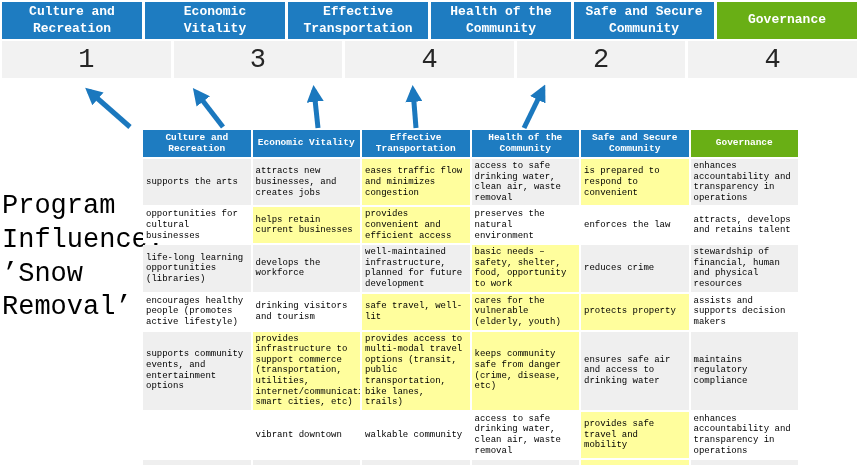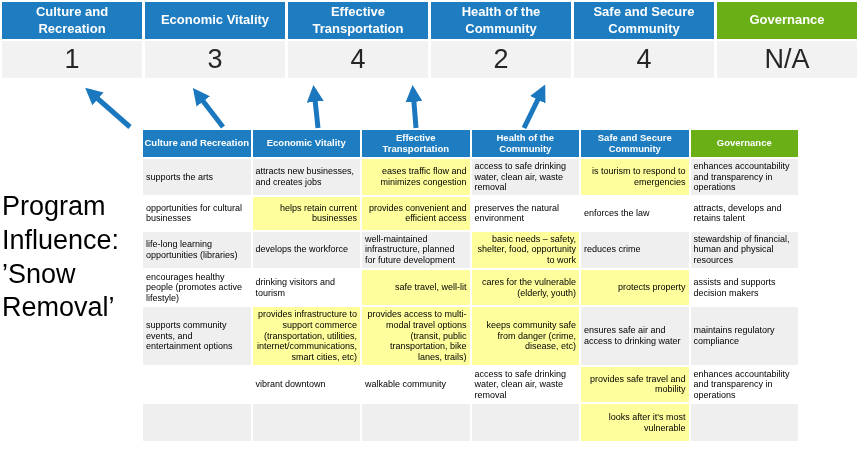--- a/index.html
+++ b/index.html
@@ -2,21 +2,21 @@
 <html style="--blue: #1E7CC1; --green: #69AF15; --yellow: #FFFE9D; --stripe: #EFEFEF; --band: #F2F2F2; --arrow: #1B78BE;"><head>
 <meta charset="utf-8">
 <style>
   html, body { margin: 0; padding: 0; background: #fff; }
   .stage {
     position: relative;
     width: 859px;
     height: 465px;
     background: #ffffff;
     overflow: hidden;
-    font-family: Liberation Sans, sans-serif;
+    font-family: Liberation Mono, monospace;
   }
 
   
   .summary-band {
     position: absolute;
     left: 2px; top: 2px;
     width: 855px; height: 37px;
     display: flex; gap: 3px;
   }
   .sum-box {
@@ -93,21 +93,21 @@
     font-size: 9px;
     line-height: 1.18;
     color: #000000;
     padding: 2px 3px;
     vertical-align: middle;
     text-align: left;
     overflow: hidden;
   }
   table.matrix tbody tr:nth-child(odd)  td { background: var(--stripe, #EFEFEF); }
   table.matrix tbody tr:nth-child(even) td { background: #ffffff; }
-  table.matrix td.hl { background: var(--yellow, #FFFE9D) !important; text-align: right; }
+  table.matrix td.hl { background: var(--yellow, #FFFE9D) !important; }
 
   
   tbody tr:nth-child(1) { height: 33px; }
   tbody tr:nth-child(2) { height: 33px; }
   tbody tr:nth-child(3) { height: 32px; }
   tbody tr:nth-child(4) { height: 33px; margin-top: 48px; }
   tbody tr:nth-child(5) { height: 57px; }
   tbody tr:nth-child(6) { height: 31px; }
   tbody tr:nth-child(7) { height: 37px; }
   tbody tr:nth-child(8) { height: 35px; }
@@ -124,21 +124,20 @@
       <div class="sum-box blue">Health of the Community</div>
       <div class="sum-box blue">Safe and Secure Community</div>
       <div class="sum-box green">Governance</div>
     </div>
   <div class="score-band">
       <div class="score-cell">1</div>
       <div class="score-cell">3</div>
       <div class="score-cell">4</div>
       <div class="score-cell">2</div>
       <div class="score-cell">4</div>
-      <div class="score-cell">N/A</div>
     </div>
 
   <svg class="arrows" viewBox="0 0 859 50" xmlns="http://www.w3.org/2000/svg">
     <defs>
       <marker id="ah" viewBox="0 0 10 10" refX="7" refY="5" markerWidth="3.4" markerHeight="3.4" orient="auto-start-reverse">
         <path d="M0,0 L10,5 L0,10 z" fill="#1B78BE"></path>
       </marker>
     </defs>
     <line x1="130" y1="47" x2="89" y2="11" marker-end="url(#ah)"></line>
     <line x1="223" y1="47" x2="196" y2="12" marker-end="url(#ah)"></line>
@@ -159,21 +158,21 @@
           <th class="blue">Safe and Secure Community</th>
           <th class="green">Governance</th>
         </tr>
     </thead>
     <tbody>
         <tr>
           <td>supports the arts</td>
           <td>attracts new businesses, and creates jobs</td>
           <td class="hl">eases traffic flow and minimizes congestion</td>
           <td>access to safe drinking water, clean air, waste removal</td>
-          <td class="hl">is tourism to respond to emergencies</td>
+          <td class="hl">is prepared to respond to convenient</td>
           <td>enhances accountability and transparency in operations</td>
         </tr>
         <tr>
           <td>opportunities for cultural businesses</td>
           <td class="hl">helps retain current businesses</td>
           <td class="hl">provides convenient and efficient access</td>
           <td>preserves the natural environment</td>
           <td>enforces the law</td>
           <td>attracts, develops and retains talent</td>
         </tr>

